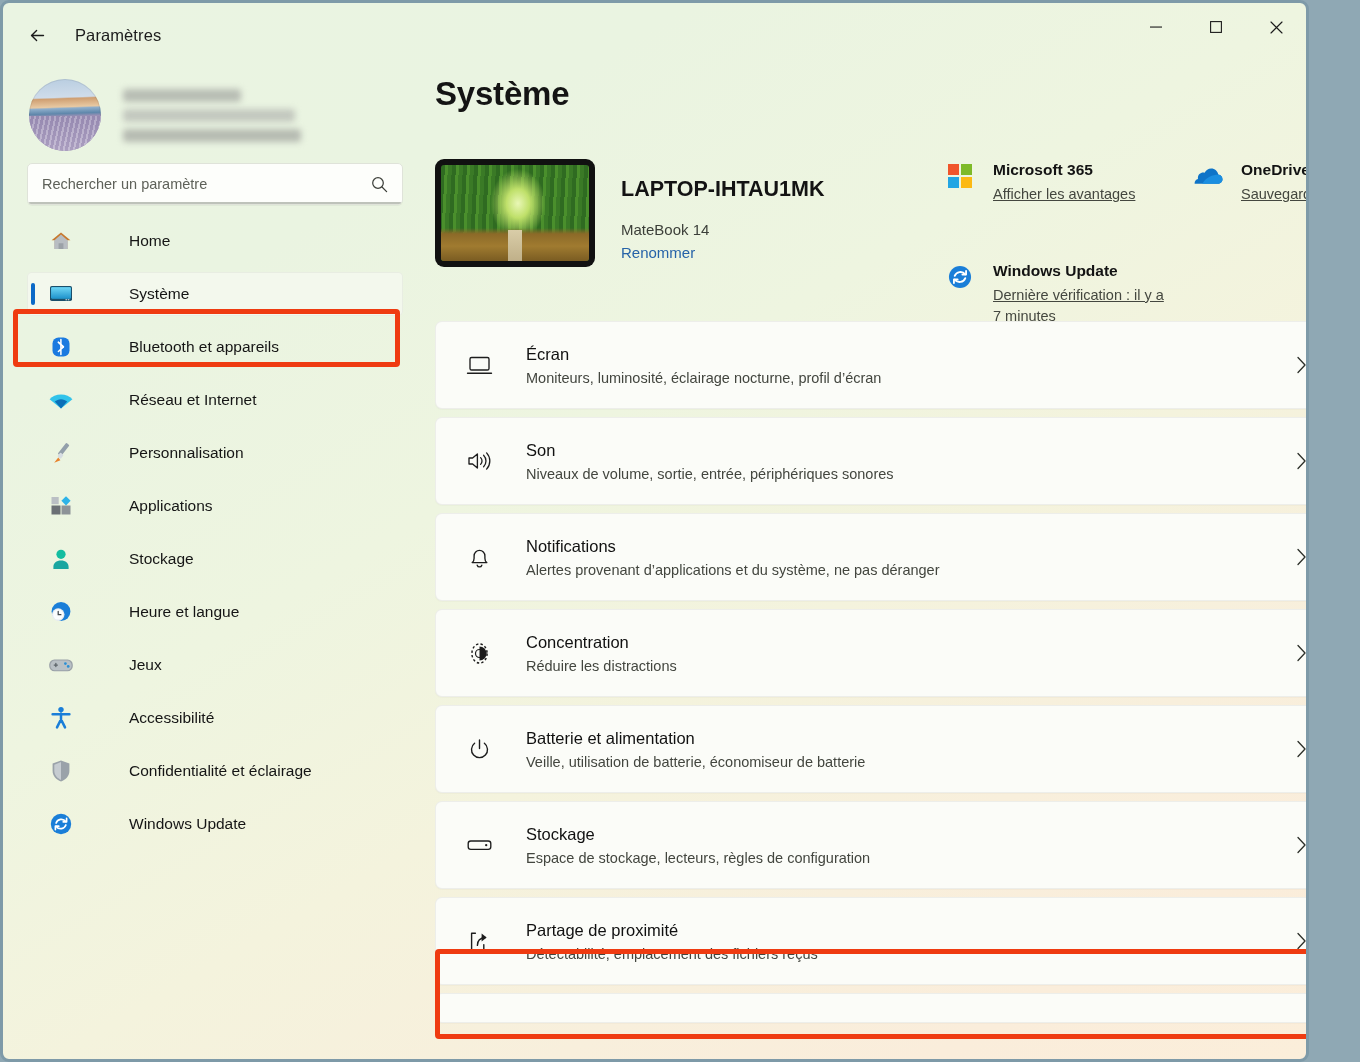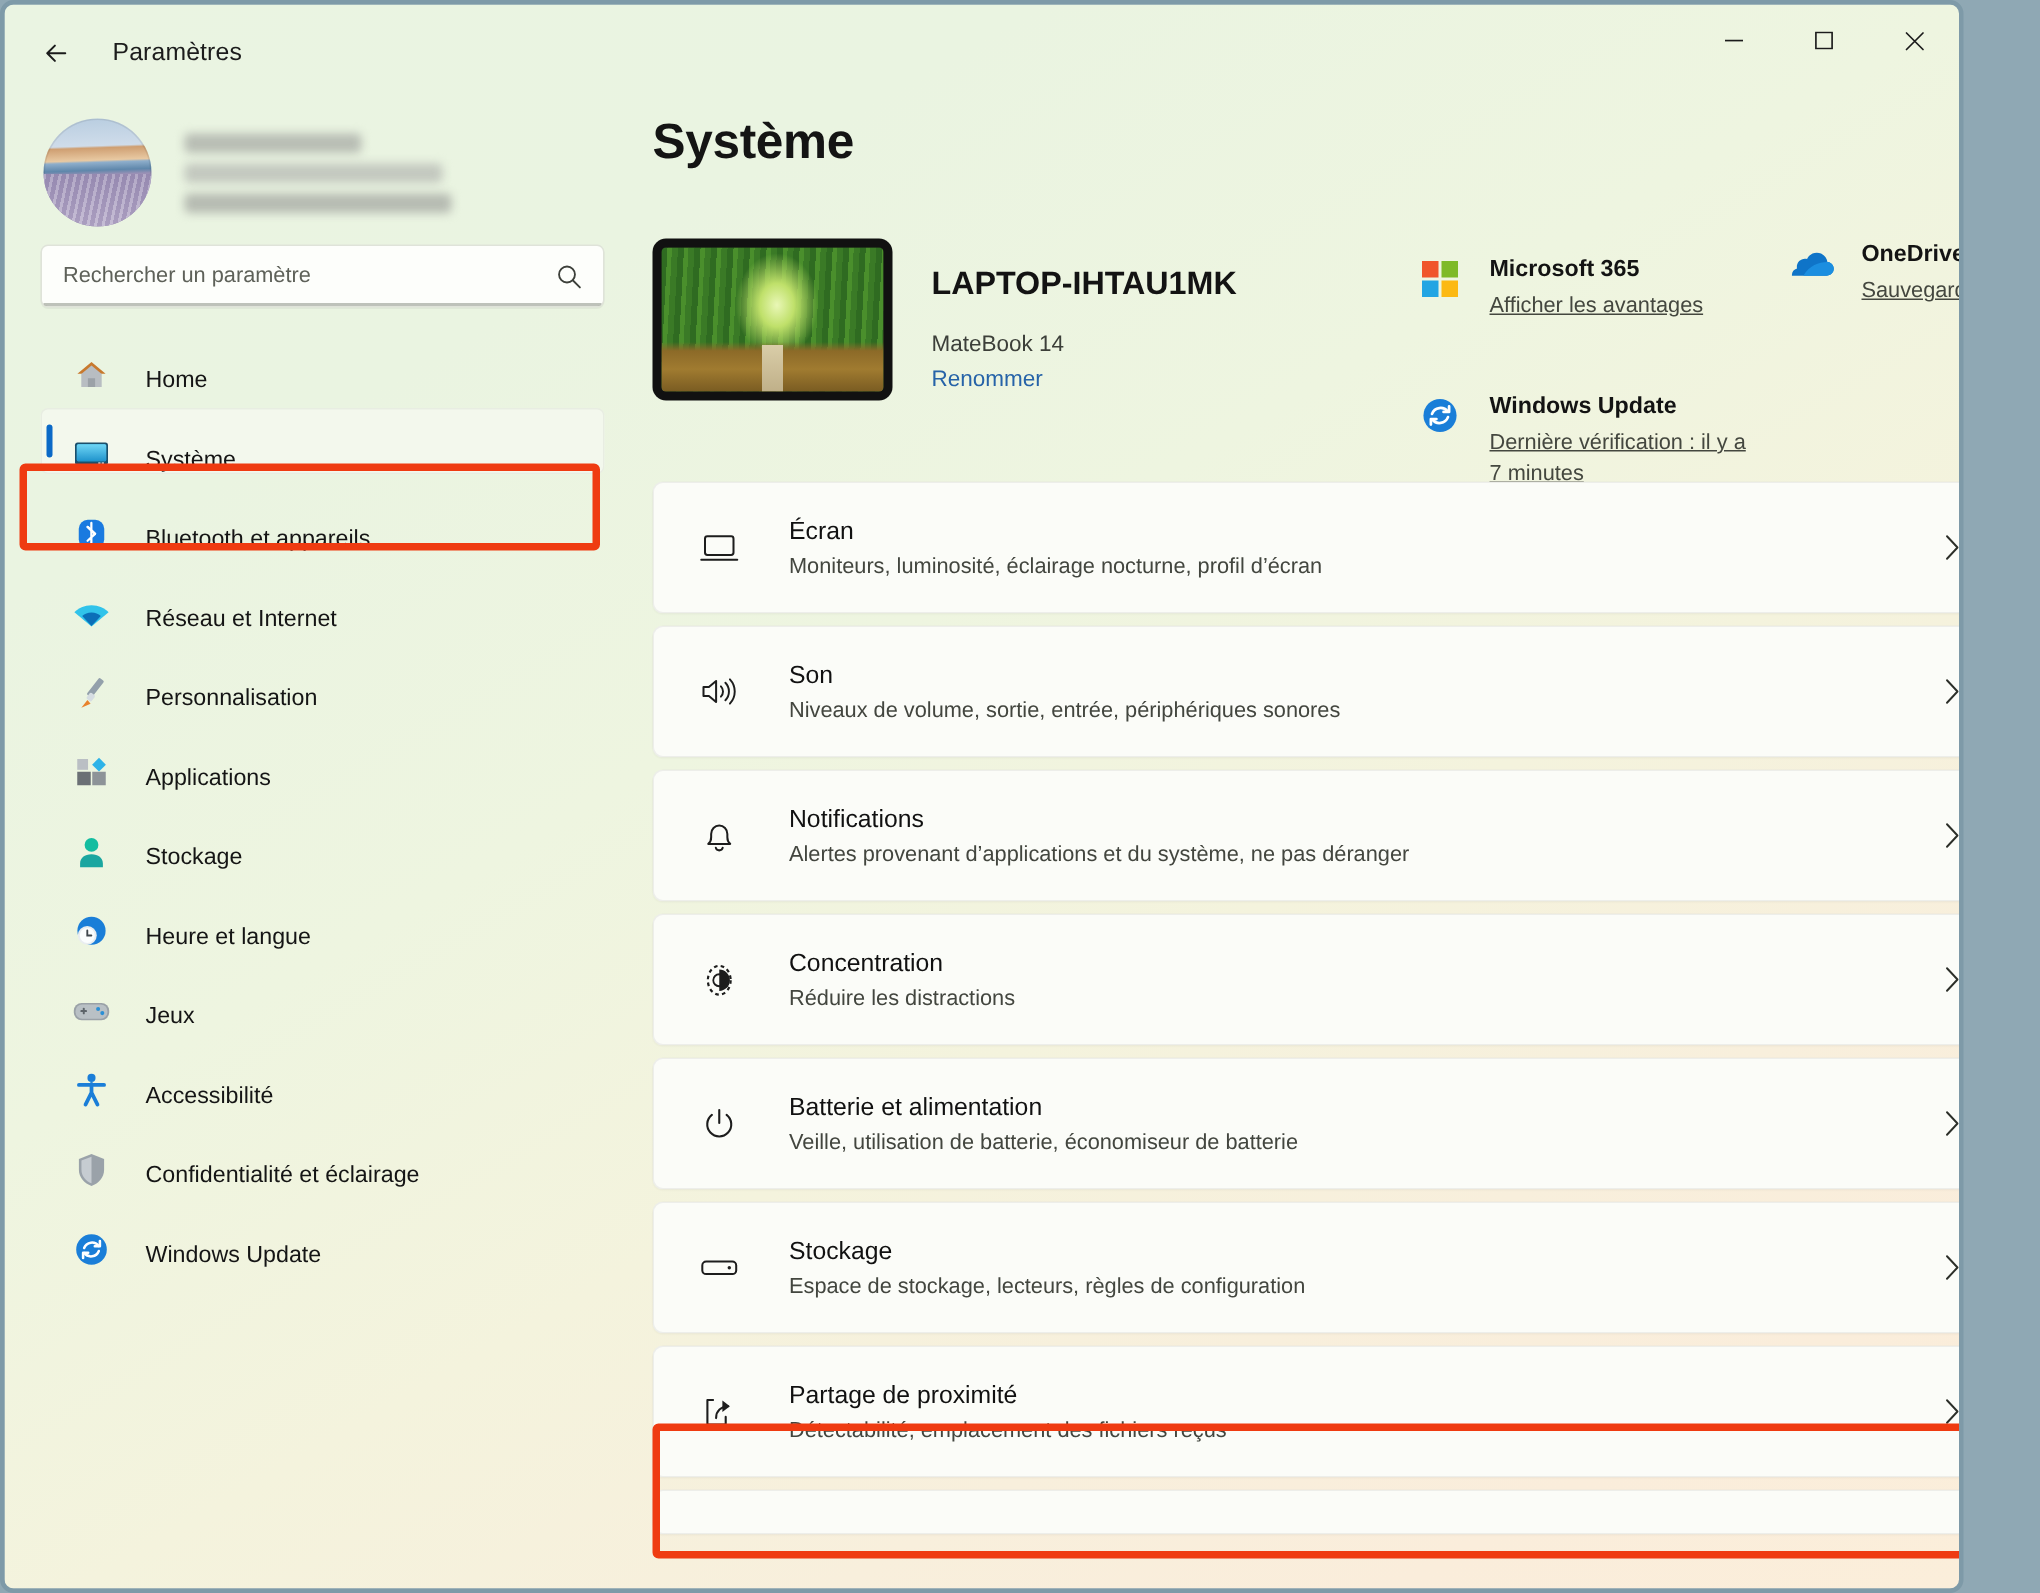--- a/index.html
+++ b/index.html
@@ -98,23 +98,23 @@
   .search-input {
     flex: 1; border: none; outline: none; background: transparent;
     font-family: inherit; font-size: 14.5px; color: #1b1b1b;
     padding: 0 10px 0 14px;
   }
   .search-input::placeholder { color: #5e6159; }
   .search-ico { padding-right: 14px; display: flex; color: #3d403a; }
 
   .navlist { margin-top: 14px; }
   .navitem {
-    position: relative; display: flex; align-items: flex-end;
+    position: relative; display: flex; align-items: center;
     height: 44px; margin-bottom: 9px; padding-left: 20px;
-    border-radius: 5px; cursor: pointer;
+    border-radius: 5px; cursor: pointer; gap: 32px;
   }
   .navitem.active {
     background: rgba(243,247,238,.92);
     box-shadow: inset 0 0 0 1px rgba(0,0,0,.045);
   }
   .navitem.active::before {
     content: ""; position: absolute; left: 4px; top: 11px;
     width: 4px; height: 22px; border-radius: 2px; background: #0b69c7;
   }
   .nav-ico {
@@ -179,21 +179,21 @@
   .cards { flex: 1; position: relative; }
   .infocard {
     position: absolute; display: flex; align-items: flex-start; cursor: pointer;
   }
   .infocard .ic-ico {
     width: 30px; flex: 0 0 30px; height: 30px; margin-right: 18px;
     display: flex; align-items: center; justify-content: center;
   }
   .ic-title { font-size: 15.5px; font-weight: 600; color: #131313; }
   .ic-sub { font-size: 14.5px; color: #44473f; margin-top: 5px; line-height: 1.45; text-decoration: underline; }
-  #card-m365 { left: 0px;   top: 12px;  width: 210px; }
+  #card-m365 { left: 0px;   top: 2px;  width: 210px; }
   #card-onedrive { left: 248px; top: 2px; width: 180px; }
   #card-wu   { left: 0px;   top: 103px; width: 230px; }
 
   
   .rows { margin-top: 36px; }
   .srow {
     position: relative; display: flex; align-items: center;
     height: 88px; margin-bottom: 8px;
     background: #fbfcf8;
     border: 1px solid rgba(0,0,0,.055);

